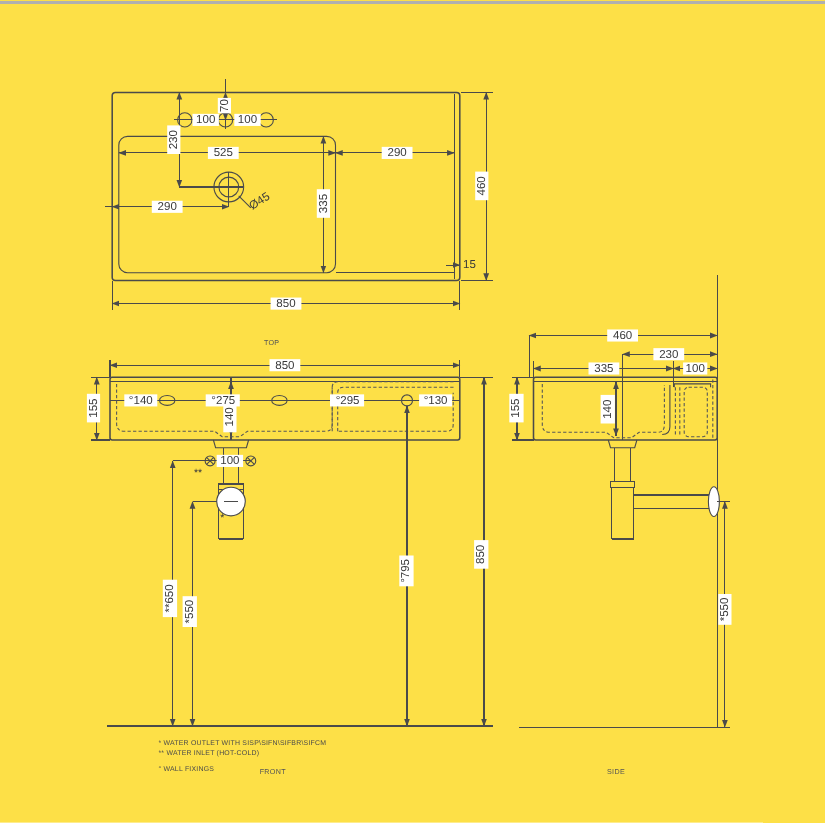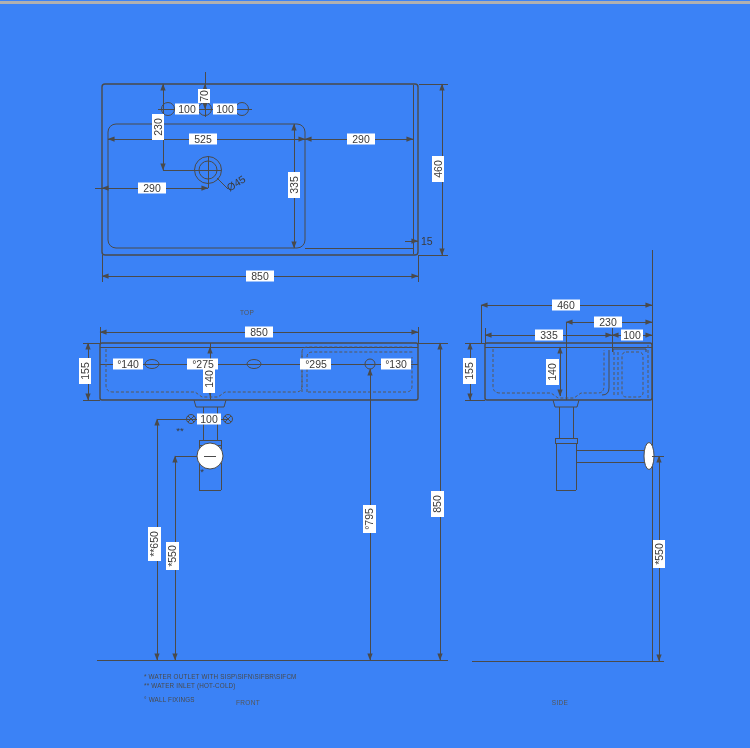--- a/index.html
+++ b/index.html
@@ -1,16 +1,16 @@
 <!DOCTYPE html>
 <html><head>
 <meta charset="utf-8">
 <style>
   html,body { margin:0; padding:0; background:#ffffff; }
-  .canvas { position:relative; width:750px; height:748px; background:#3b82f6; overflow:hidden; }
+  .canvas { position:relative; width:750px; height:748px; background:#fde047; overflow:hidden; }
   svg { display:block; }
   
   .ln line, .ln path, .ln rect, .ln circle, .ln ellipse {
     stroke:#4a4a4a; stroke-width:1; fill:none;
     shape-rendering:crispEdges;
   }
   .ln .soft { shape-rendering:auto; }
   .ln .thick { stroke-width:1.4; }
   .ln .dash { stroke:#585858; stroke-dasharray:3 2; shape-rendering:auto; }
   .ln .whitefill { fill:#ffffff; }

